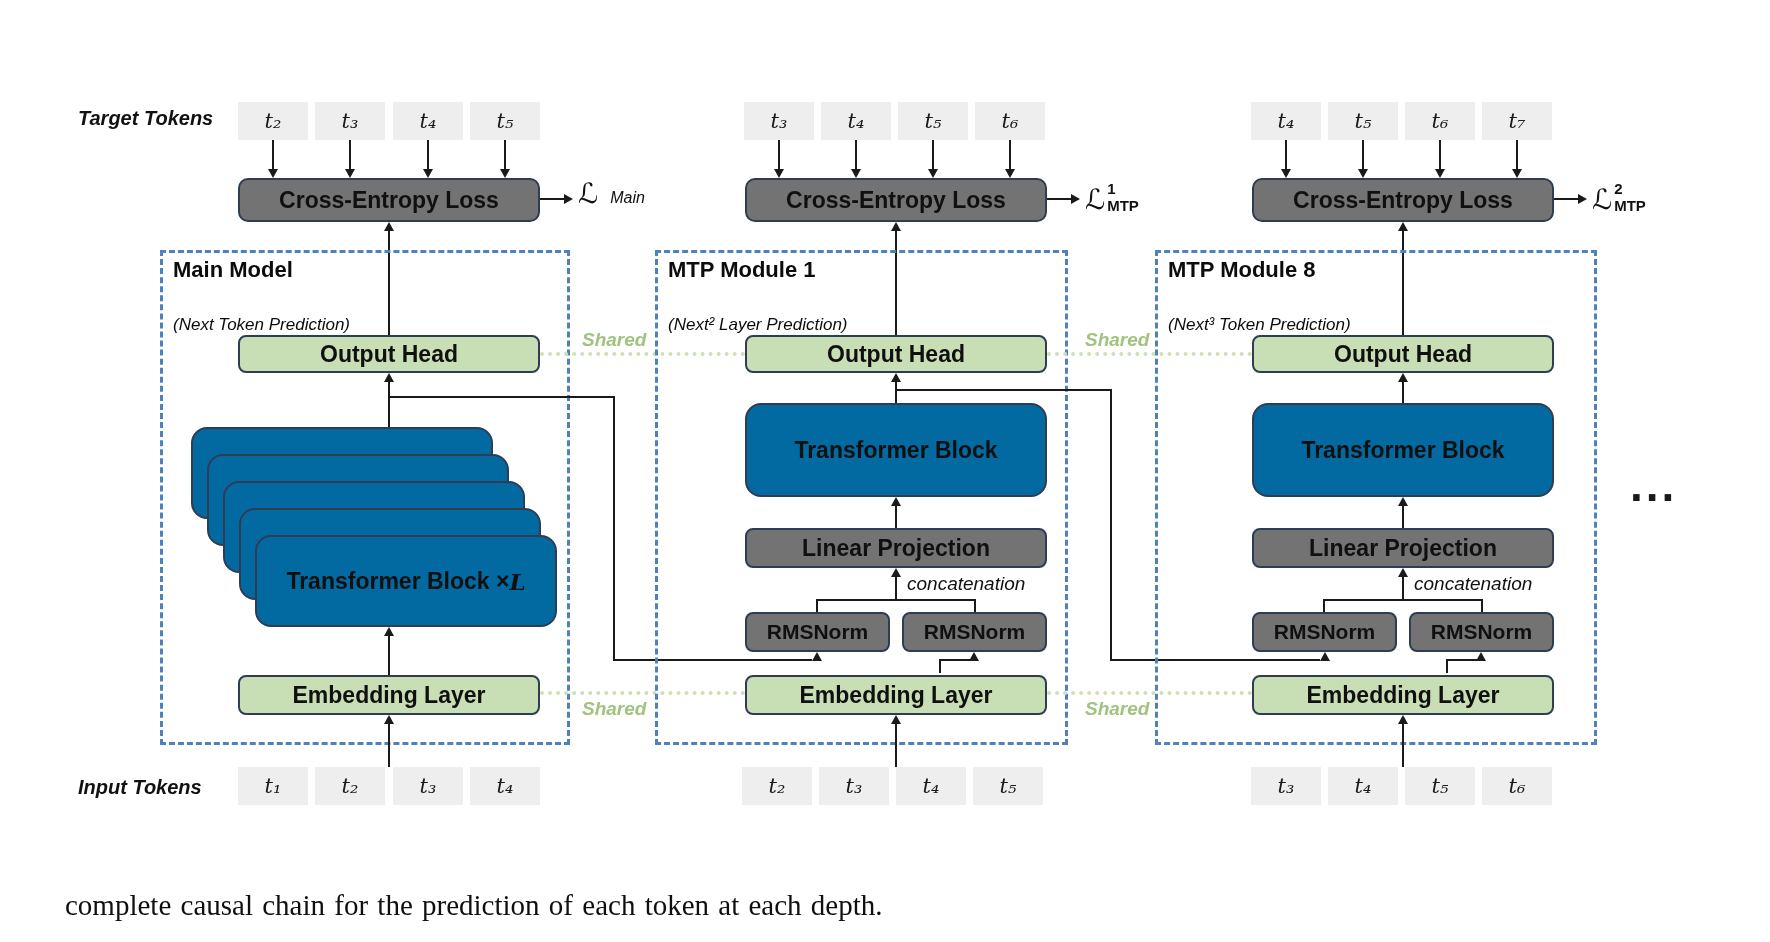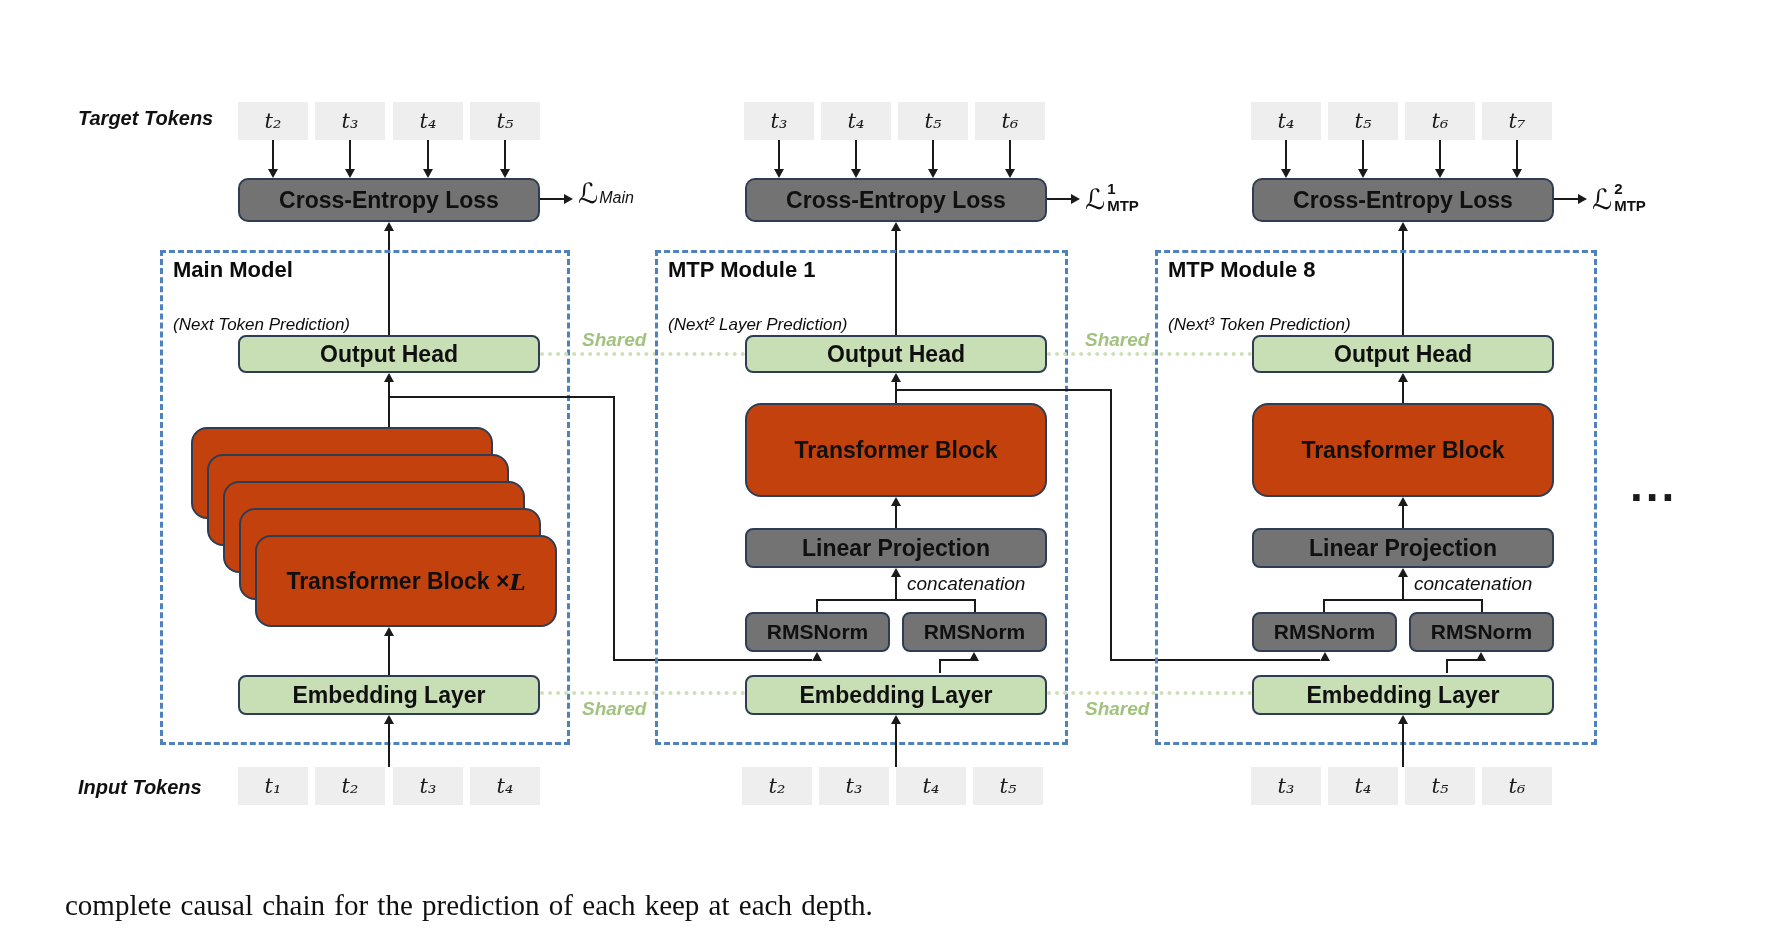--- a/index.html
+++ b/index.html
@@ -2,21 +2,21 @@
 <html><head>
 <meta charset="utf-8">
 <style>
   html,body{margin:0;padding:0;background:#ffffff;}
   .canvas{position:relative;width:1770px;height:942px;background:#ffffff;overflow:hidden;
           font-family:"Liberation Sans","DejaVu Sans",sans-serif;color:#111;}
   
   .box{position:absolute;box-sizing:border-box;border:2px solid #2e3d54;display:flex;
        align-items:center;justify-content:center;font-weight:600;font-size:23px;color:#101010;}
   .yellow{background:#737373;border-radius:10px;}
-  .big-yellow{background:#c2410c;border-radius:16px;}
+  .big-yellow{background:#0369a1;border-radius:16px;}
   .green{background:#c8dfb6;border-radius:8px;}
   .rms{font-size:21px;border-radius:8px;}
   .tok{position:absolute;width:70px;height:38px;background:#eeeeee;display:flex;align-items:center;
        justify-content:center;font-family:"DejaVu Serif",serif;font-style:italic;font-size:21px;color:#1a1a1a;}
   
   .dashed{position:absolute;box-sizing:border-box;border:3px dashed #4f81bd;}
   .mtitle{position:absolute;font-size:22px;font-weight:700;color:#0c0c0c;}
   .msub{position:absolute;font-size:17px;font-style:italic;font-weight:500;color:#0c0c0c;margin-top:28px;}
   .rowlab{position:absolute;font-size:20px;font-style:italic;font-weight:600;color:#111;}
   
@@ -27,21 +27,21 @@
   .ah-down{position:absolute;width:0;height:0;border-left:5px solid transparent;
          border-right:5px solid transparent;border-top:9px solid #1a1a1a;}
   .ah-right{position:absolute;width:0;height:0;border-top:5px solid transparent;
          border-bottom:5px solid transparent;border-left:9px solid #1a1a1a;}
   
   .dotline{position:absolute;height:0;border-top:4px dotted #cfe0b8;}
   .shared{position:absolute;font-size:19px;font-style:italic;font-weight:600;color:#a2c37f;}
   
   .loss{position:absolute;display:flex;align-items:flex-end;color:#111;}
   .loss-sym{font-family:"DejaVu Sans",sans-serif;font-size:28px;line-height:1;}
-  .loss-inline-sub{font-size:16px;font-style:italic;line-height:1;margin-left:1px;padding-bottom:2px;}
+  .loss-inline-sub{font-size:16px;font-style:italic;line-height:1;margin-left:12px;padding-bottom:2px;}
   .loss-stack{display:inline-flex;flex-direction:column;margin-left:2px;line-height:1;}
   .l-sup,.l-sub{font-size:15px;line-height:1.1;font-weight:600;}
   .concat{position:absolute;font-size:19px;font-style:italic;font-weight:500;color:#111;}
   .ellipsis{position:absolute;font-size:46px;font-weight:700;letter-spacing:3px;color:#1a1a1a;}
   .var-l{font-style:italic;font-family:"DejaVu Serif",serif;}
   .caption{position:absolute;font-family:"Liberation Serif","DejaVu Serif",serif;font-size:29px;
            color:#0f0f0f;white-space:nowrap;}
   .wmark{position:absolute;font-size:23px;font-weight:600;color:#c9c6c3;
          text-shadow:1px 1px 0 #f3f2f1;white-space:nowrap;}
 </style>
@@ -239,16 +239,16 @@
     <div class="ah-up" style="left:1398px;top:715px;"></div>
     <div class="vl" style="left:1402px;top:724px;height:43px;"></div>
     <div class="tok" style="left:1251px;top:767px;">t₃</div>
     <div class="tok" style="left:1328px;top:767px;">t₄</div>
     <div class="tok" style="left:1405px;top:767px;">t₅</div>
     <div class="tok" style="left:1482px;top:767px;">t₆</div>
   </div>
 
   <div class="ellipsis" style="left:1630px;top:458px;">...</div>
 
-  <div class="caption" style="left:65px;top:889px;word-spacing:2px;">complete causal chain for the prediction of each keep at each depth.</div>
+  <div class="caption" style="left:65px;top:889px;word-spacing:2px;">complete causal chain for the prediction of each token at each depth.</div>
 
 
 </div>
 
 </body></html>

